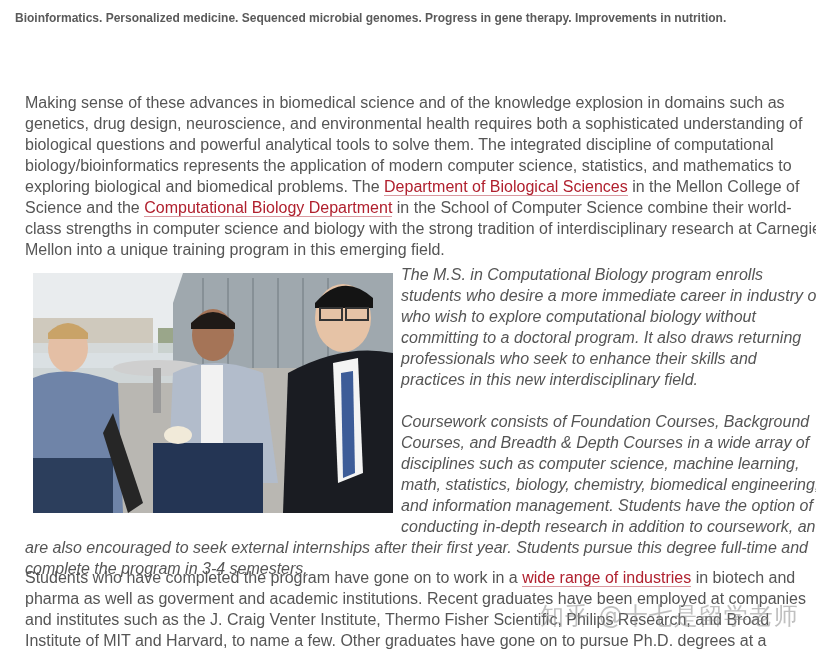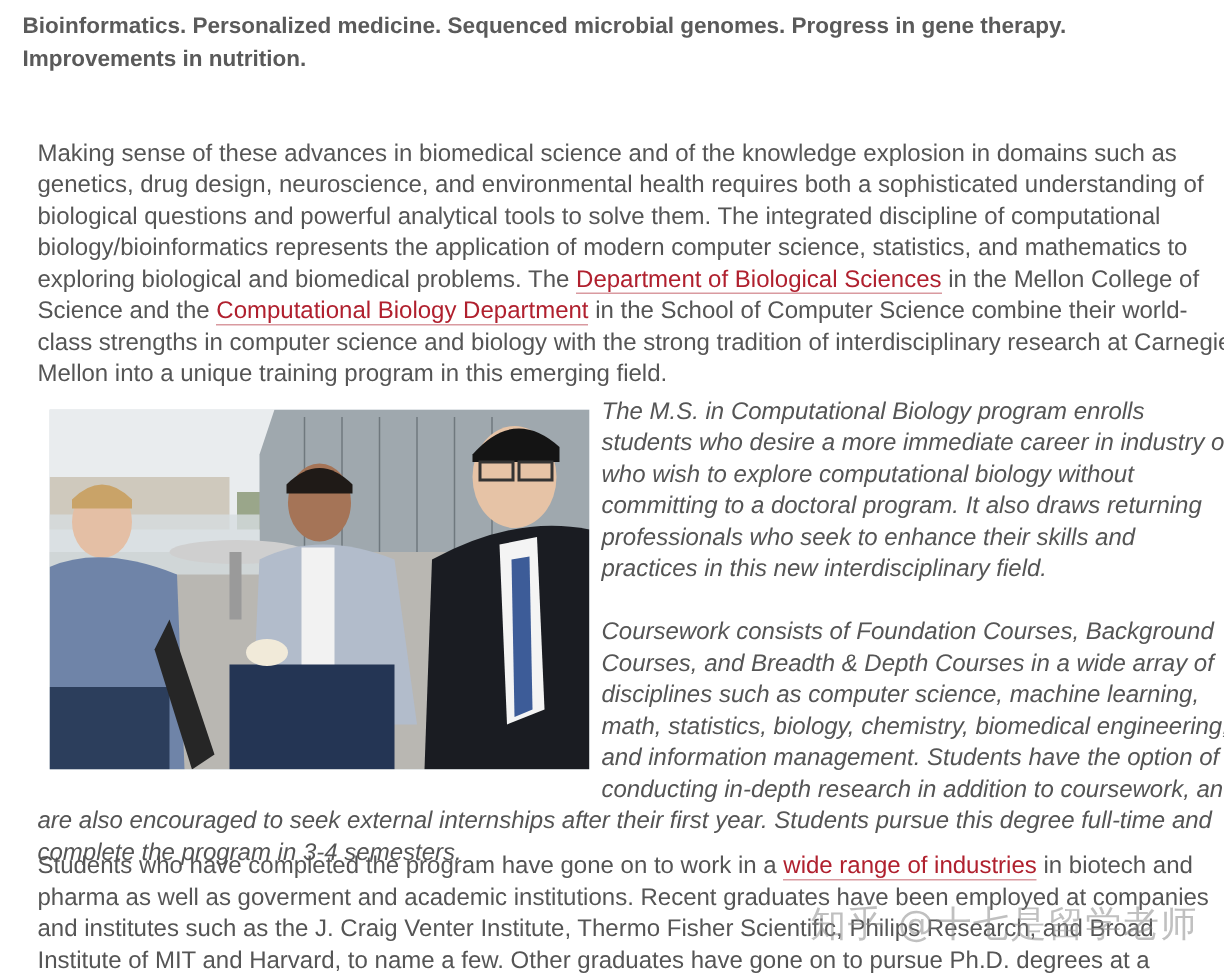--- a/index.html
+++ b/index.html
@@ -3,21 +3,21 @@
 <meta charset="utf-8">
 <style>
   html, body { margin: 0; padding: 0; background: #ffffff; }
   body {
     width: 816px; height: 649px; overflow: hidden; position: relative;
     font-family: "Liberation Sans", "DejaVu Sans", sans-serif;
     color: #555555;
   }
   .lead {
     position: absolute; left: 15px; top: 7px; width: 790px;
-    font-size: 15px; font-weight: bold; line-height: 22px; color: #5a5a5a;
+    font-size: 12px; font-weight: bold; line-height: 22px; color: #5a5a5a;
     margin: 0;
   }
   .para {
     position: absolute; left: 10px; width: 800px;
     font-size: 16px; line-height: 21px; color: #555555; margin: 15px;
   }
   .p1 { top: 77px; }
   .p-float { top: 249px; font-style: italic; }
   .p4 { top: 552px; }
   a.link {

